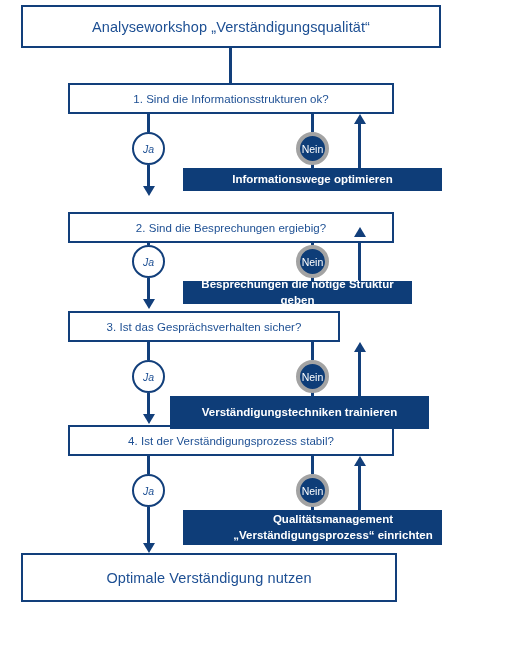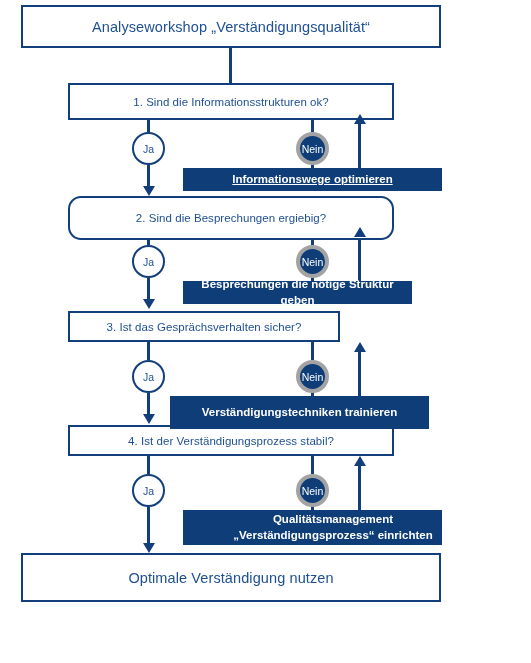--- a/index.html
+++ b/index.html
@@ -67,20 +67,21 @@
     display: flex;
     align-items: center;
     justify-content: center;
     font-size: 10.5px;
     z-index: 6;
   }
   .circle.yes {
     background: #ffffff;
     border: 2px solid #123f7b;
     color: #1d4f93;
+    font-style: italic;
   }
   .circle.no {
     background: #0e3d78;
     border: 4px solid #a3a3a3;
     color: #ffffff;
   }
 
   
   .vline {
     position: absolute;
@@ -111,37 +112,37 @@
 </style>
 </head>
 <body>
 
 <div id="canvas">
 
   <div class="obox terminal" style="left:21px; top:5px; width:420px; height:43px;">Analyseworkshop „Verständigungsqualität“</div>
 
   <div class="vline" style="left:229px; top:48px; height:35px;"></div>
 
-  <div class="obox question" style="left:68px; top:83px; width:326px; height:37px;">1. Sind die Informationsstrukturen ok?</div>
+  <div class="obox question" style="left:68px; top:83px; width:326px; height:31px;">1. Sind die Informationsstrukturen ok?</div>
 
   <div class="vline" style="left:147px; top:114px; height:18px;"></div>
   <div class="circle yes" style="left:132px; top:132px;">Ja</div>
   <div class="vline" style="left:147px; top:165px; height:23px;"></div>
   <div class="arrow-down" style="left:142.5px; top:186px;"></div>
 
   <div class="vline" style="left:311px; top:114px; height:18px;"></div>
   <div class="circle no" style="left:296px; top:132px;">Nein</div>
   <div class="vline" style="left:311px; top:163px; height:8px;"></div>
 
-  <div class="abar" style="left:183px; top:168px; width:259px; height:23px;text-decoration:underline;">Informationswege optimieren</div>
+  <div class="abar" style="left:183px; top:168px; width:259px; height:23px;">Informationswege optimieren</div>
 
   <div class="vline" style="left:358px; top:124px; height:46px;"></div>
   <div class="arrow-up" style="left:353.5px; top:114px;"></div>
 
-  <div class="obox question" style="left:68px; top:196px; width:326px; height:44px;border-radius:13px;">2. Sind die Besprechungen ergiebig?</div>
+  <div class="obox question" style="left:68px; top:212px; width:326px; height:31px;">2. Sind die Besprechungen ergiebig?</div>
 
   <div class="vline" style="left:147px; top:227px; height:18px;"></div>
   <div class="circle yes" style="left:132px; top:245px;">Ja</div>
   <div class="vline" style="left:147px; top:278px; height:23px;"></div>
   <div class="arrow-down" style="left:142.5px; top:299px;"></div>
 
   <div class="vline" style="left:311px; top:227px; height:18px;"></div>
   <div class="circle no" style="left:296px; top:245px;">Nein</div>
   <div class="vline" style="left:311px; top:276px; height:8px;"></div>
 
@@ -178,15 +179,15 @@
   <div class="vline" style="left:311px; top:505px; height:8px;"></div>
 
   <div class="abar" style="left:183px; top:510px; width:259px; height:35px; flex-direction:column;padding-left:47px;">
     <span>Qualitätsmanagement</span>
     <span>„Verständigungsprozess“ einrichten</span>
   </div>
 
   <div class="vline" style="left:358px; top:466px; height:46px;"></div>
   <div class="arrow-up" style="left:353.5px; top:456px;"></div>
 
-  <div class="obox terminal" style="left:21px; top:553px; width:420px; height:49px;">Optimale Verständigung nutzen</div>
+  <div class="obox terminal" style="left:21px; top:553px; width:376px; height:49px;">Optimale Verständigung nutzen</div>
 
 </div>
 
 </body></html>

